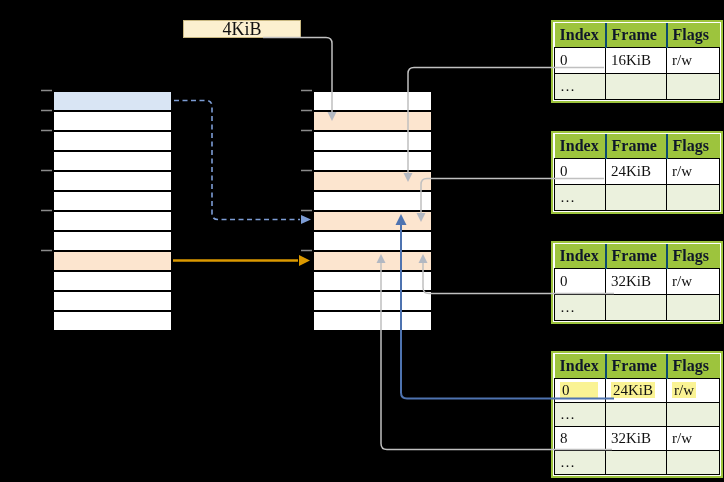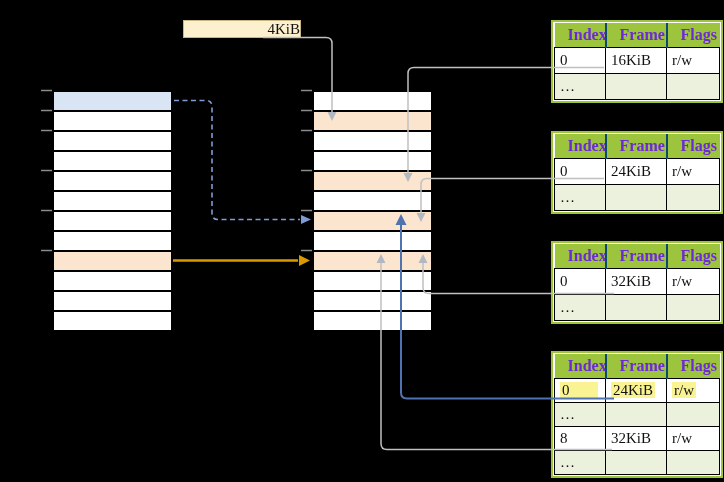--- a/index.html
+++ b/index.html
@@ -2,38 +2,38 @@
 <html style="--table-header-bg: #9DC43D; --table-border: #9DC43D; --dots-row-bg: #EBF1DD; --cell-blue: #D9E5F4; --cell-peach: #FCE5CF; --label-bg: #FCF0CF; --label-border: #C8B780; --highlight: #FAF394; --arrow-gray: #C0C0C0; --arrow-gray-head: #B2B8C2; --arrow-blue: #4E73B0; --arrow-blue-dash: #7C9CD4; --arrow-orange: #DB9900; --tick: #8A8A8A;"><head>
 <meta charset="utf-8">
 <style>
   html,body{margin:0;padding:0;background:#000;}
   .stage{position:relative;width:724px;height:482px;background:#000;overflow:hidden;
          font-family:"Liberation Serif","DejaVu Serif",serif;}
 
   
   .label4k{position:absolute;left:183px;top:20px;width:116px;height:16px;
            background:var(--label-bg);border:1.5px solid var(--label-border);
-           text-align:right;font-size:15px;line-height:16px;color:#111;}
+           text-align:center;font-size:18px;line-height:16px;color:#111;}
 
   
   .memcol{position:absolute;top:90px;width:119px;border-top:2px solid #000;box-sizing:border-box;}
   #left-col{left:53px;}
   #mid-col{left:313px;}
   .memcol .cell{height:20px;box-sizing:border-box;
                 border-left:1px solid #000;border-right:1px solid #000;border-bottom:2px solid #000;}
   .cell.white{background:#ffffff;}
   .cell.blue{background:var(--cell-blue);}
   .cell.peach{background:var(--cell-peach);}
 
   
   .ptable{position:absolute;left:551px;width:172px;box-sizing:border-box;
           border:2px solid var(--table-border);background:#fff;padding:1px;}
   .ptable table{border-collapse:collapse;width:100%;table-layout:fixed;}
-  .ptable th{background:var(--table-header-bg);color:#6d28d9;font-weight:bold;font-size:16px;
-             height:24px;text-align:left;padding:0 0 0 13px;overflow:hidden;}
+  .ptable th{background:var(--table-header-bg);color:#0f172a;font-weight:bold;font-size:16px;
+             height:24px;text-align:left;padding:0 0 0 5px;overflow:hidden;}
   .ptable th + th{border-left:2px solid #0c4a6e;}
   .ptable td{border:1px solid #000;background:#fff;font-size:15px;height:25px;
              padding:0 0 0 5px;color:#111;overflow:hidden;}
   .ptable.small td{height:23px;}
   .ptable tr.dots td{background:var(--dots-row-bg);}
   col.c1{width:51px;} col.c2{width:61px;}
   .hl{background:var(--highlight);padding:0 2px;}
   .hl.wide{padding-right:28px;}
 
   

